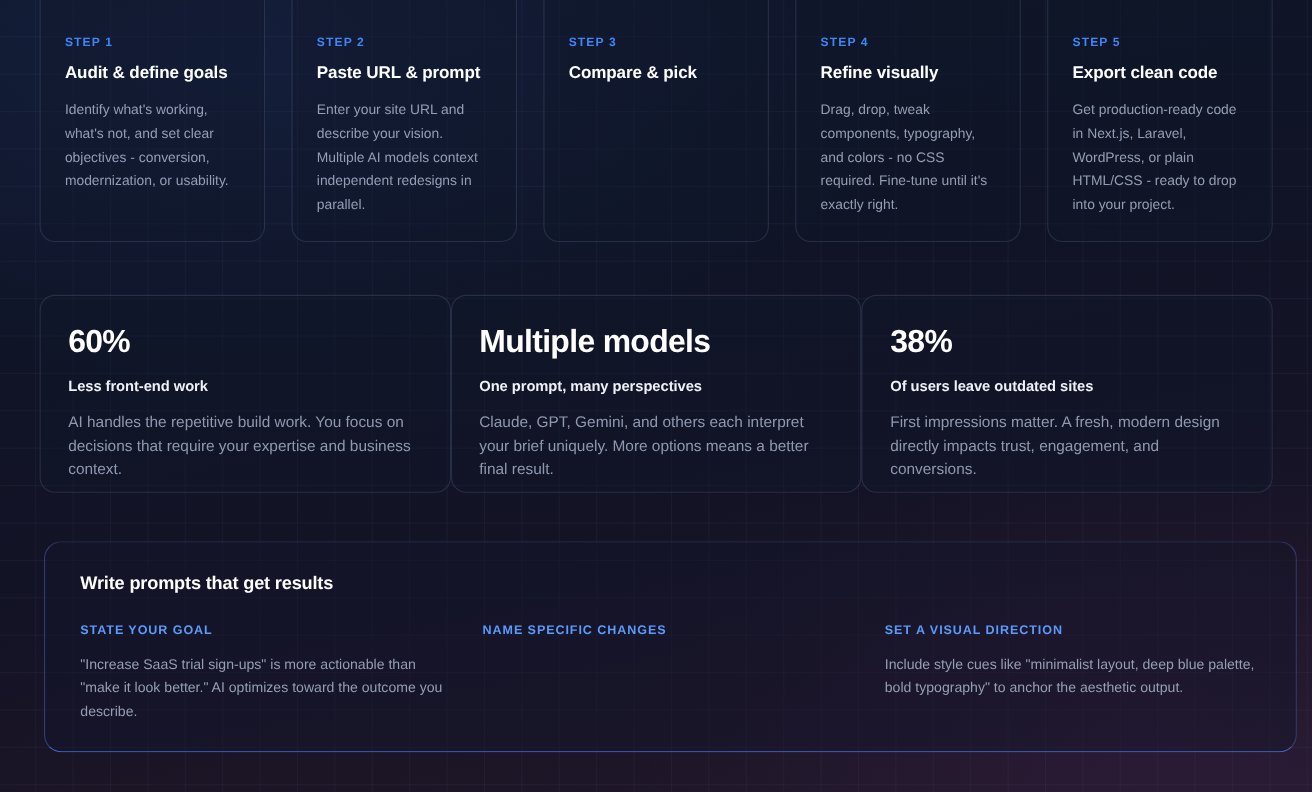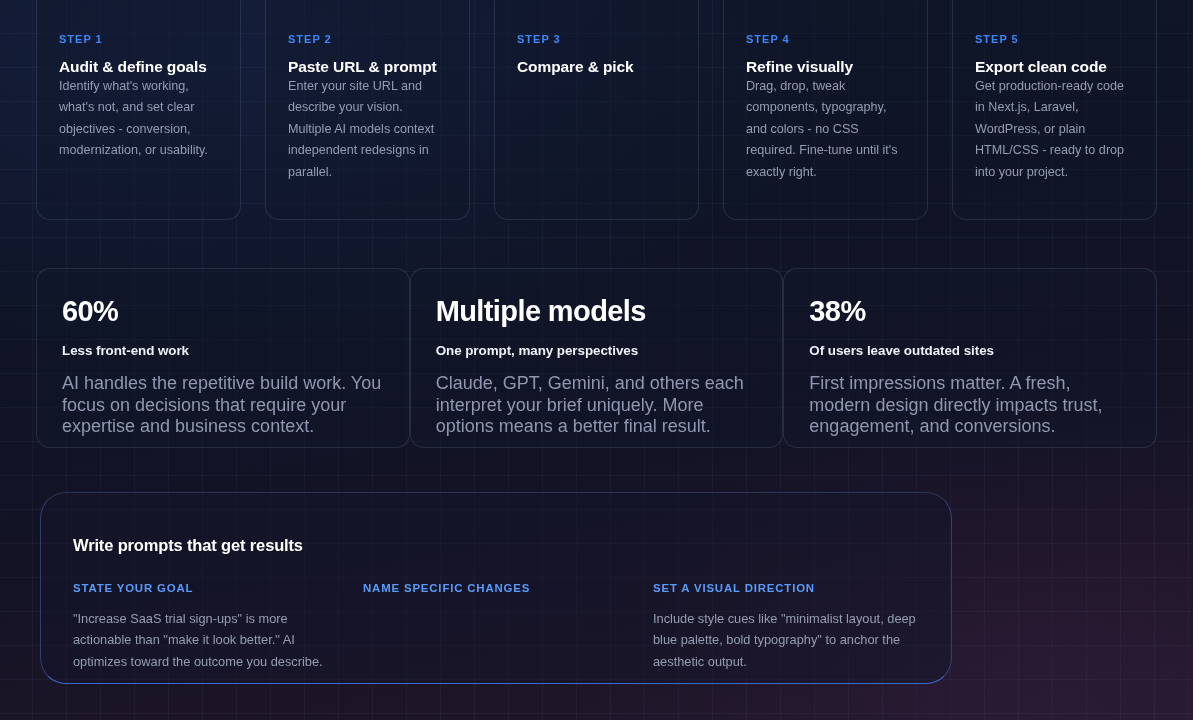--- a/index.html
+++ b/index.html
@@ -50,21 +50,21 @@
     background:rgba(17,23,42,0.38);
     padding:44px 22px 18px 22px;
   }
   .step-kicker {
     font-size:11px; font-weight:bold; letter-spacing:1.0px;
     color:#3f86f7; text-transform:uppercase;
     margin-bottom:13px;
   }
   .step-title {
     font-size:15.5px; font-weight:bold; color:#ffffff;
-    letter-spacing:-0.1px; 
+    letter-spacing:-0.1px; margin-bottom:14px;
   }
   .step-desc {
     font-size:12.6px; line-height:21.4px; color:#949db4;
   }
 
   
   .stats { position:absolute; left:36px; top:268px; width:1121px; height:180px;
            display:flex; }
   .stat-card {
     flex:1 1 0;
@@ -76,33 +76,33 @@
   .stat-value {
     font-size:29px; font-weight:bold; color:#ffffff;
     letter-spacing:-0.6px; line-height:1.05;
     margin-bottom:17px;
   }
   .stat-sub {
     font-size:13.4px; font-weight:bold; color:#eef1f7;
     letter-spacing:-0.05px; margin-bottom:15px;
   }
   .stat-desc {
-    font-size:18px; line-height:21.4px; color:#8f98b0;
+    font-size:14px; line-height:21.4px; color:#8f98b0;
   }
 
   
   .prompts {
-    position:absolute; left:40px; top:492px; width:912px; height:192px;
+    position:absolute; left:40px; top:492px; width:1139px; height:192px;
     border:1px solid rgba(110,140,220,0.26);
     border-bottom-color:rgba(70,120,235,0.85);
     border-left-color:rgba(90,125,215,0.40);
     border-right-color:rgba(90,125,215,0.40);
-    border-radius:26px;
+    border-radius:16px;
     background:rgba(19,22,44,0.42);
-    padding:43px 32px 0 32px;
+    padding:28px 32px 0 32px;
   }
   .prompts-title {
     font-size:16.5px; font-weight:bold; color:#ffffff;
     letter-spacing:-0.15px; margin-bottom:27px;
   }
   .prompt-cols { display:flex; gap:24px; }
   .prompt-col { flex:1 1 0; }
   .prompt-kicker {
     font-size:11.4px; font-weight:bold; letter-spacing:0.85px;
     color:#5b9bfb; text-transform:uppercase; margin-bottom:14px;

